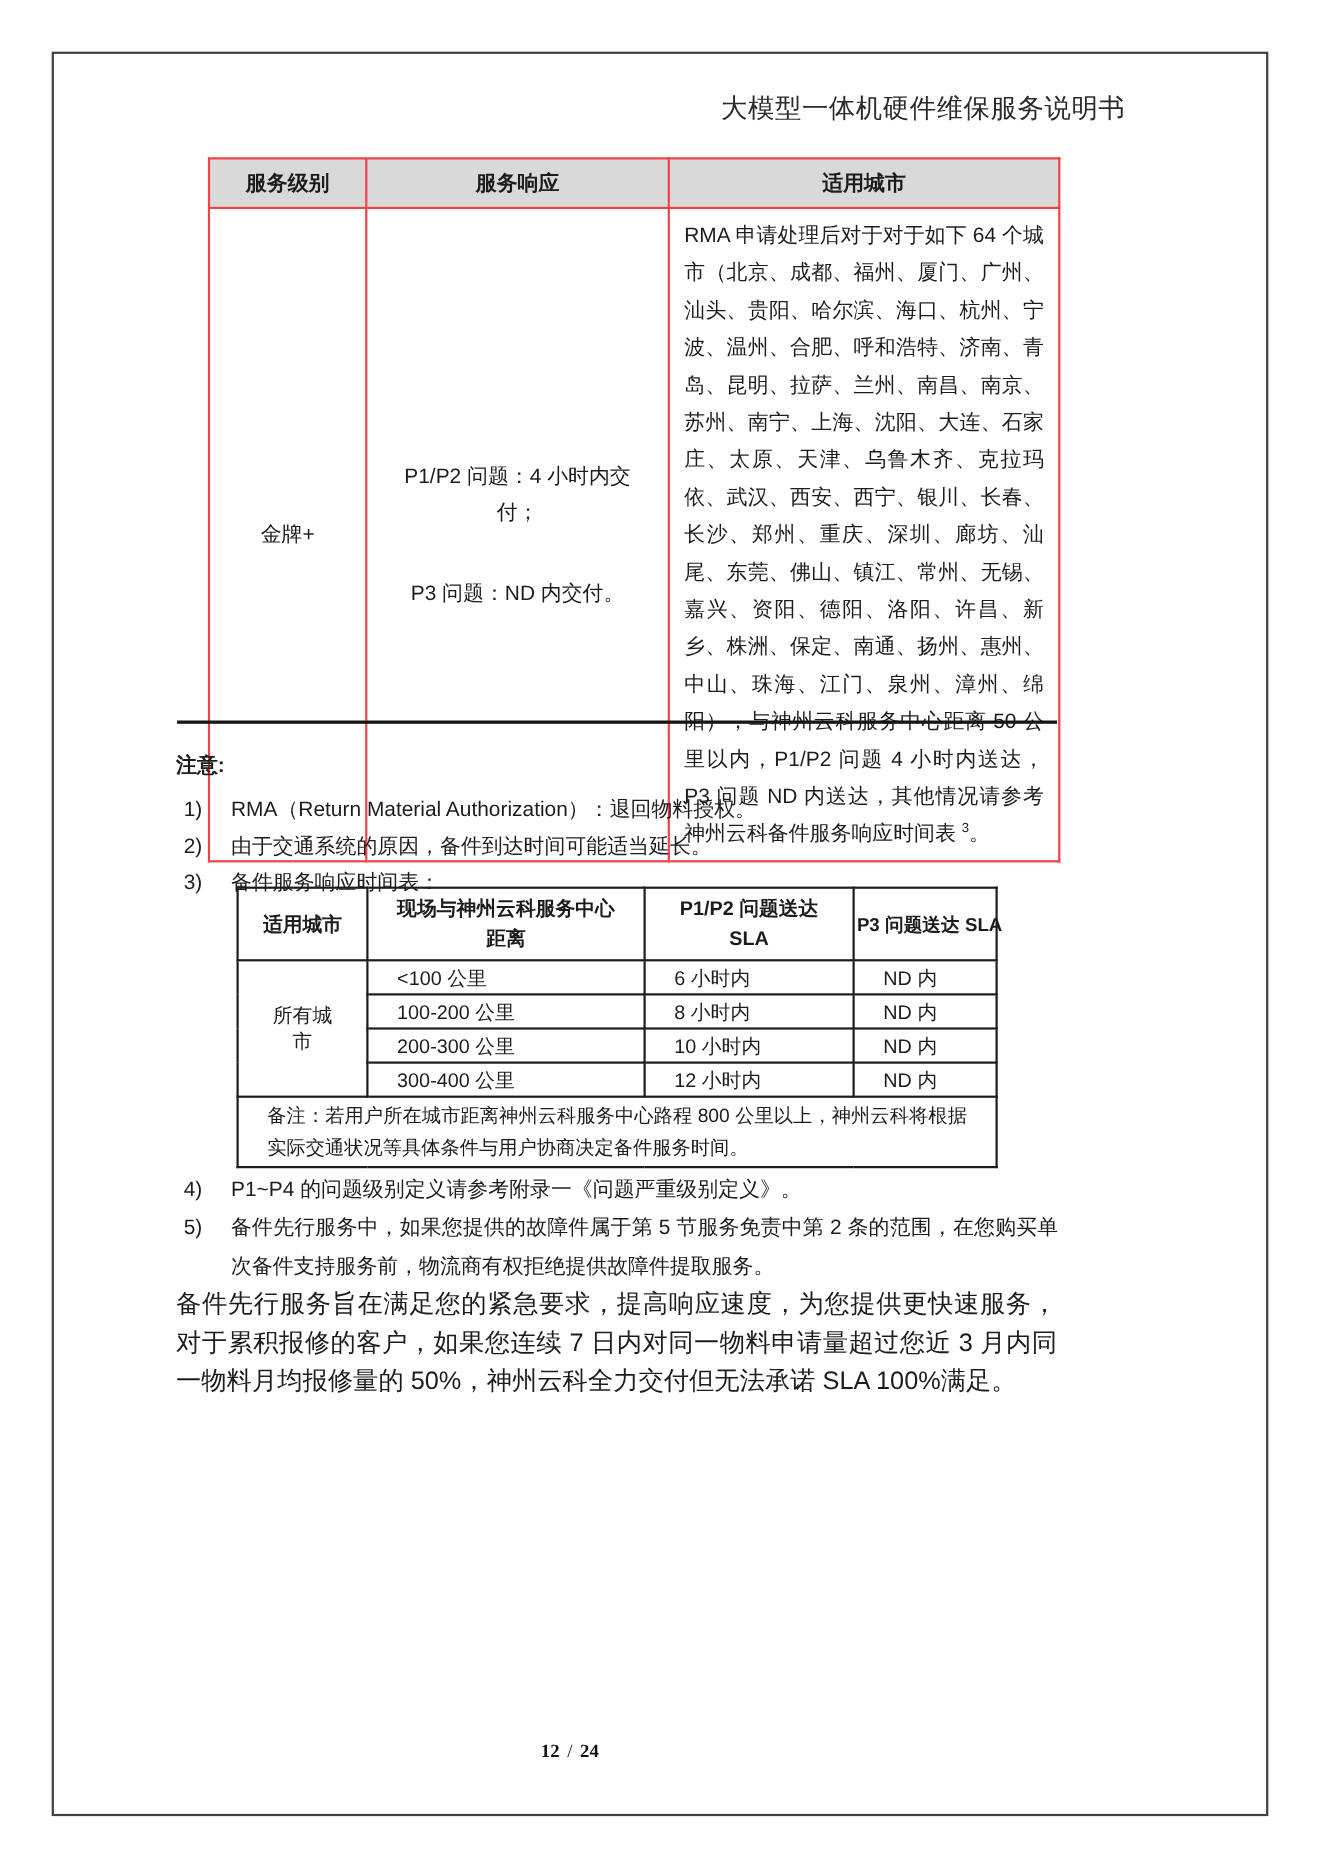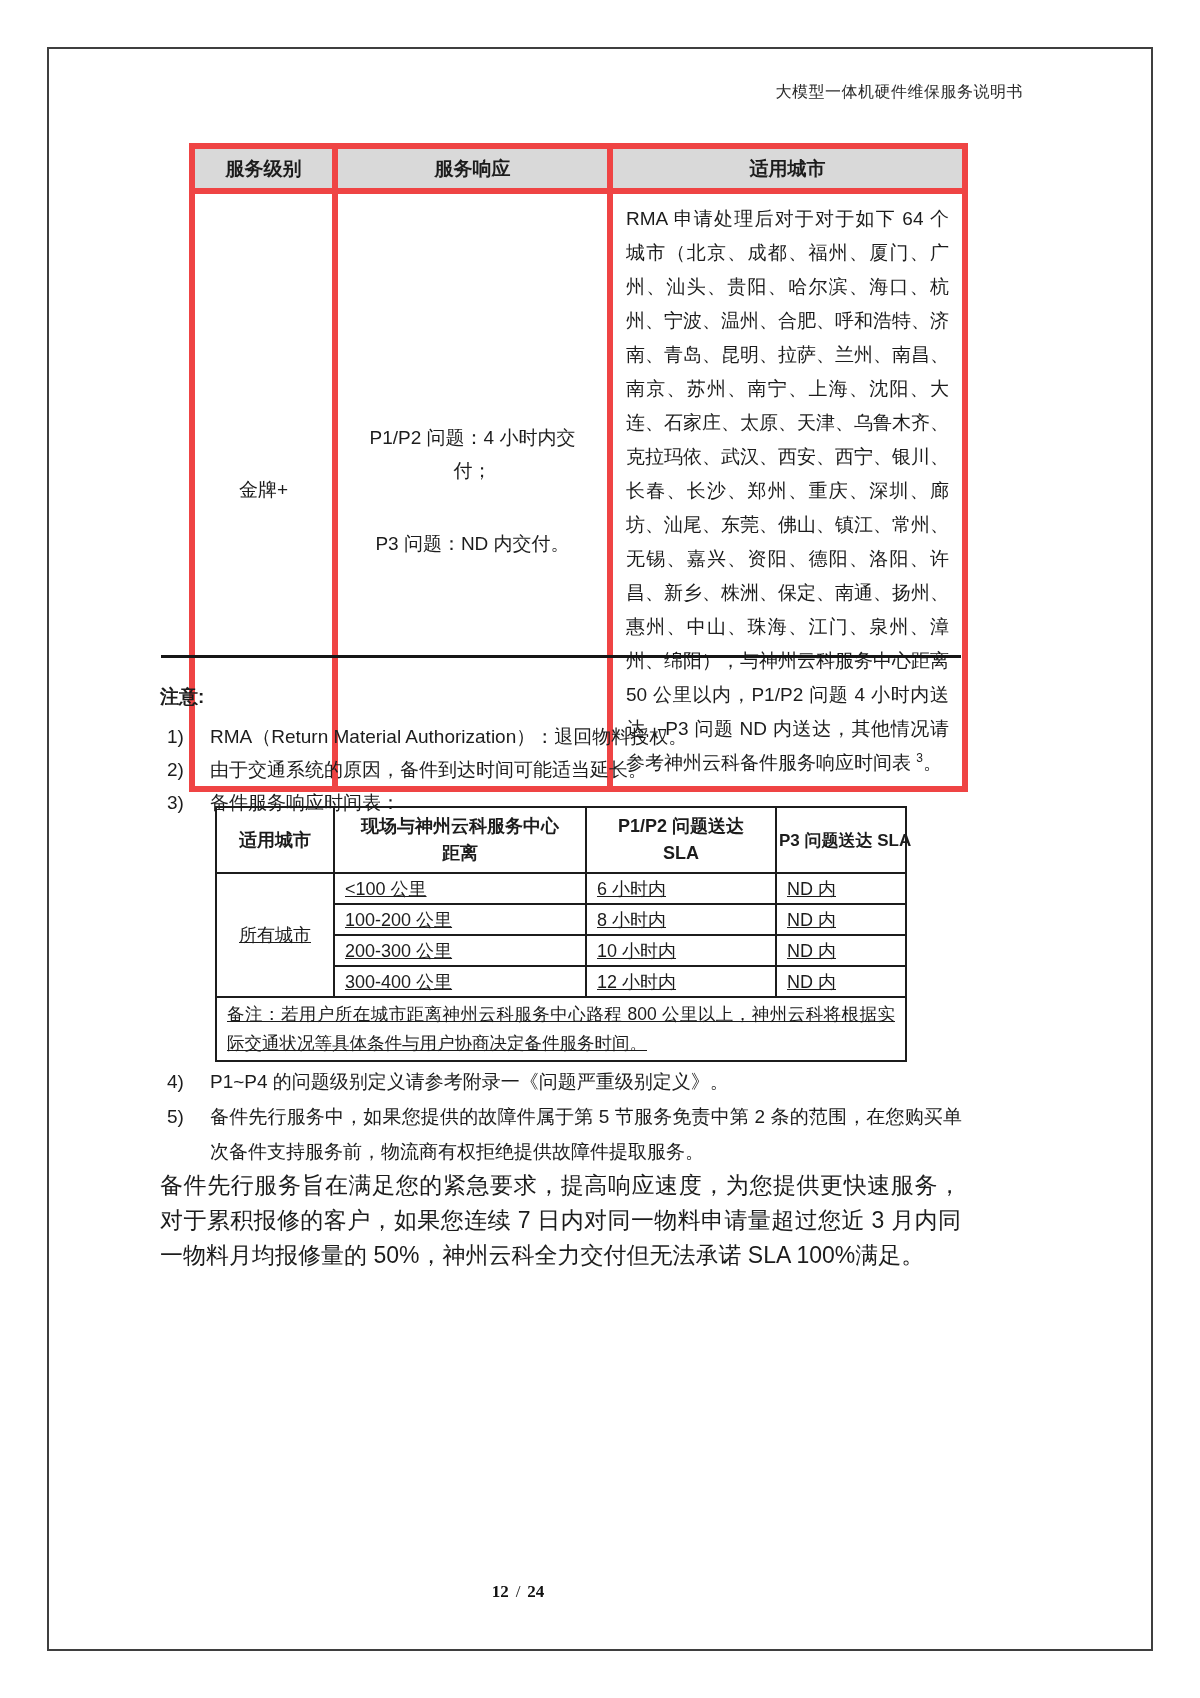--- a/index.html
+++ b/index.html
@@ -15,30 +15,30 @@
   .page-border {
     position:absolute; left:47px; top:47px;
     width:1106px; height:1604px;
     border:2px solid #3f3f3f;
     background:#ffffff;
   }
 
   .doc-header {
     position:absolute; top:82px; right:177px;
     font-family:"Liberation Serif","DejaVu Serif",serif;
-    font-size:16px; color:#2a2a2a; letter-spacing:0.5px;
+    font-size:24px; color:#2a2a2a; letter-spacing:0.5px;
   }
 
   
   .table1 {
     position:absolute; left:189px; top:143px; width:773px;
     border-collapse:collapse; table-layout:fixed;
     font-size:19px; color:#1c1c1c;
   }
-  .table1 th, .table1 td { border:6px solid #ef4444; }
+  .table1 th, .table1 td { border:2px solid #ef4444; }
   .table1 thead th {
     height:45px; background:#d9d9d9;
     font-weight:bold; text-align:center; vertical-align:middle;
   }
   .t1-col-level   { width:143px; }
   .t1-col-resp    { width:275px; }
   .t1-col-cities  { width:355px; }
   .table1 tbody tr { height:445px; }
   .cell-level { text-align:center; vertical-align:middle;border-radius:15px; }
   .cell-response { text-align:center; vertical-align:middle; padding:10px 26px; }
@@ -70,21 +70,21 @@
   .table2 thead th {
     height:66px; text-align:center; vertical-align:middle;
     font-weight:bold; line-height:27px; padding:0 2px;
   }
   .t2-c1 { width:118px; }
   .t2-c2 { width:252px; }
   .t2-c3 { width:190px; }
   .t2-c4 { width:130px; }
   .th-nowrap { white-space:nowrap; font-size:17px; }
   .th-line { display:block; }
-  .table2 tbody td { height:31px; padding:2px 10px; vertical-align:middle;text-decoration:underline; }
+  .table2 tbody td { height:31px; padding:2px 26px; vertical-align:middle; }
   .cell-scope { text-align:center; }
   .remark-cell {
     height:auto; line-height:29px; padding:6px 12px;
     font-size:17.5px; text-align:justify;
   }
 
   
   .notes2 { position:absolute; left:160px; top:1064px; width:802px; font-size:19px; }
   .notes2 .note-item { line-height:35px; }
 

